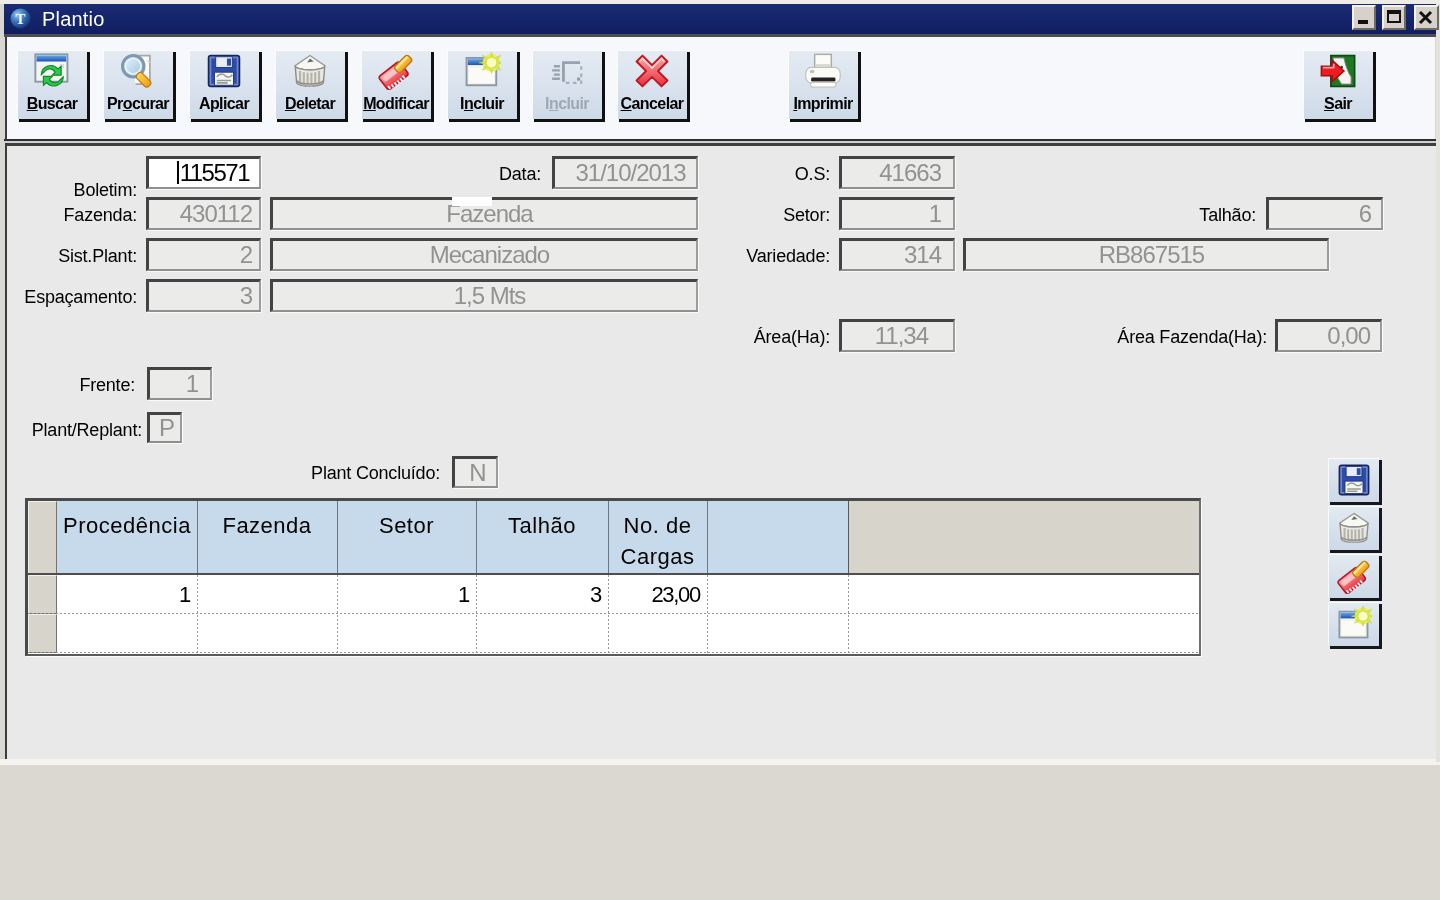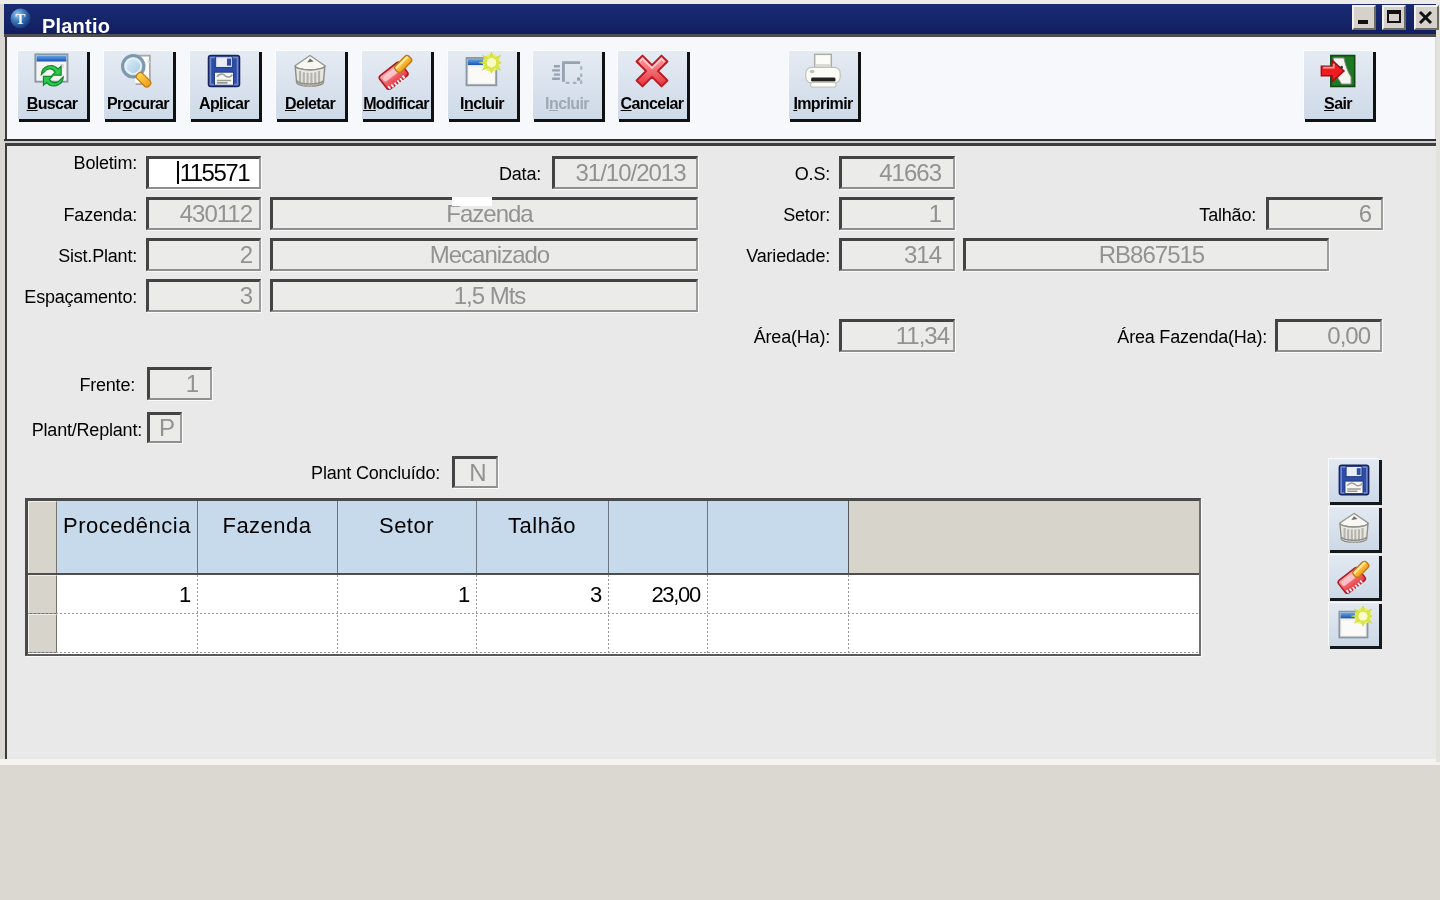--- a/index.html
+++ b/index.html
@@ -4,21 +4,21 @@
 <style>
   * { margin:0; padding:0; box-sizing:border-box; }
   html,body { width:1440px; height:900px; overflow:hidden; }
   body { position:relative; background:#DBD8D1; font-family:"Liberation Sans",sans-serif; }
   .abs { position:absolute; }
   
   #topstrip { left:0; top:0; width:1440px; height:4px; background:#EDECE9; }
   #leftstrip { left:0; top:4px; width:4px; height:758px; background:#D9D7D1; }
   #rightstrip { left:1436px; top:4px; width:4px; height:758px; background:#E4E2DD; }
   #titlebar { left:4px; top:4px; width:1432px; height:30px; background:linear-gradient(#1A2B74,#111F60); }
-  #title-text { left:42px; top:15px; color:#fff; font-size:20px; font-weight:bold; letter-spacing:0.2px; }
+  #title-text { left:42px; top:8px; color:#fff; font-size:20px; font-weight:normal; letter-spacing:0.2px; }
   .winbtn { top:5px; width:24px; height:25px; background:#D6D2CB;
             border-top:2px solid #F4F2EE; border-left:2px solid #F4F2EE;
             border-right:2px solid #6E6B64; border-bottom:2px solid #6E6B64; }
   
   #tb-topline { left:4px; top:34px; width:1432px; height:3px; background:#4E4E4E; }
   #toolbar { left:5px; top:37px; width:1430px; height:103px; background:#F7F8FB; border-left:2px solid #3C3C3C; }
   #tb-botline1 { left:4px; top:139px; width:1432px; height:2px; background:#2E2E2E; }
   #tb-botline2 { left:4px; top:141px; width:1432px; height:2px; background:#CFCFCF; }
   
   #formpanel { left:5px; top:143px; width:1433px; height:616px; background:#E9E9E9; border-left:2px solid #3C3C3C; border-top:3px solid #3F3F3F; }
@@ -281,21 +281,21 @@
 <div class="tbtn" style="left:1303px">
     <div class="face"></div>
     <div class="sh-r"></div>
     <div class="sh-b"></div>
     <svg class="ic" viewBox="0 0 32 32">
       <use href="#ic-exit"></use>
     </svg>
     <div class="lb"><u>S</u>air</div>
   </div>
 
-<div class="lbl" style="left:0px;top:153px;width:137px">Boletim:</div>
+<div class="lbl" style="left:0px;top:180px;width:137px">Boletim:</div>
 <div class="lbl" style="left:300px;top:164px;width:241px">Data:</div>
 <div class="lbl" style="left:600px;top:164px;width:230px">O.S:</div>
 <div class="lbl" style="left:0px;top:205px;width:137px">Fazenda:</div>
 <div class="lbl" style="left:600px;top:205px;width:230px">Setor:</div>
 <div class="lbl" style="left:1000px;top:205px;width:256px">Talhão:</div>
 <div class="lbl" style="left:0px;top:246px;width:137px">Sist.Plant:</div>
 <div class="lbl" style="left:600px;top:246px;width:230px">Variedade:</div>
 <div class="lbl" style="left:0px;top:287px;width:137px">Espaçamento:</div>
 <div class="lbl" style="left:600px;top:327px;width:230px">Área(Ha):</div>
 <div class="lbl" style="left:1000px;top:327px;width:267px">Área Fazenda(Ha):</div>
@@ -338,21 +338,21 @@
 <div class="fld" style="left:963px;top:238px;width:366px">
     <div class="t la">RB867515</div>
   </div>
 <div class="fld" style="left:146px;top:279px;width:115px">
     <div class="t ra">3</div>
   </div>
 <div class="fld" style="left:270px;top:279px;width:428px">
     <div class="t la">1,5 Mts</div>
   </div>
 <div class="fld" style="left:839px;top:319px;width:116px">
-    <div class="t ra" style="padding-right:4px">11,34</div>
+    <div class="t ra" style="padding-right:25px">11,34</div>
   </div>
 <div class="fld" style="left:1275px;top:319px;width:107px">
     <div class="t ra" style="padding-right:10px">0,00</div>
   </div>
 <div class="fld" style="left:147px;top:367px;width:65px">
     <div class="t ra" style="padding-right:12px">1</div>
   </div>
 <div class="fld" style="left:147px;top:412px;width:35px;height:31px">
     <div class="t la" style="padding-left:3px">P</div>
   </div>
@@ -361,20 +361,21 @@
   </div>
 
 <div class="abs" id="grid">
   <div class="gcell gut" style="left:0;top:0;width:29px;height:73px"></div>
   <div class="gcell hdr" style="left:29px;top:0;width:791px;height:73px"></div>
   <div class="gcell" style="left:820px;top:0;width:351px;height:73px;background:#D7D4CC"></div>
   <div class="gcell hdr" style="left:29px;top:9px;width:140px;background:none">Procedência</div>
   <div class="gcell hdr" style="left:169px;top:9px;width:140px;background:none">Fazenda</div>
   <div class="gcell hdr" style="left:309px;top:9px;width:139px;background:none">Setor</div>
   <div class="gcell hdr" style="left:448px;top:9px;width:132px;background:none">Talhão</div>
+  <div class="gcell hdr" style="left:580px;top:9px;width:99px;background:none">No. de<br>Cargas</div>
   <div class="vline-h" style="left:169px;top:0;height:73px"></div>
   <div class="vline-h" style="left:309px;top:0;height:73px"></div>
   <div class="vline-h" style="left:448px;top:0;height:73px"></div>
   <div class="vline-h" style="left:580px;top:0;height:73px"></div>
   <div class="vline-h" style="left:679px;top:0;height:73px"></div>
   <div class="vline-h" style="left:820px;top:0;height:73px;background:#55595E"></div>
   <div class="abs" style="left:0;top:72px;width:1171px;height:2px;background:#4E4E4E"></div>
   <div class="gcell gut" style="left:0;top:74px;width:29px;height:39px"></div>
   <div class="gcell gut" style="left:0;top:113px;width:29px;height:39px"></div>
   <div class="gcell dcell" style="left:29px;top:74px;width:140px;height:39px;line-height:39px">1</div>

